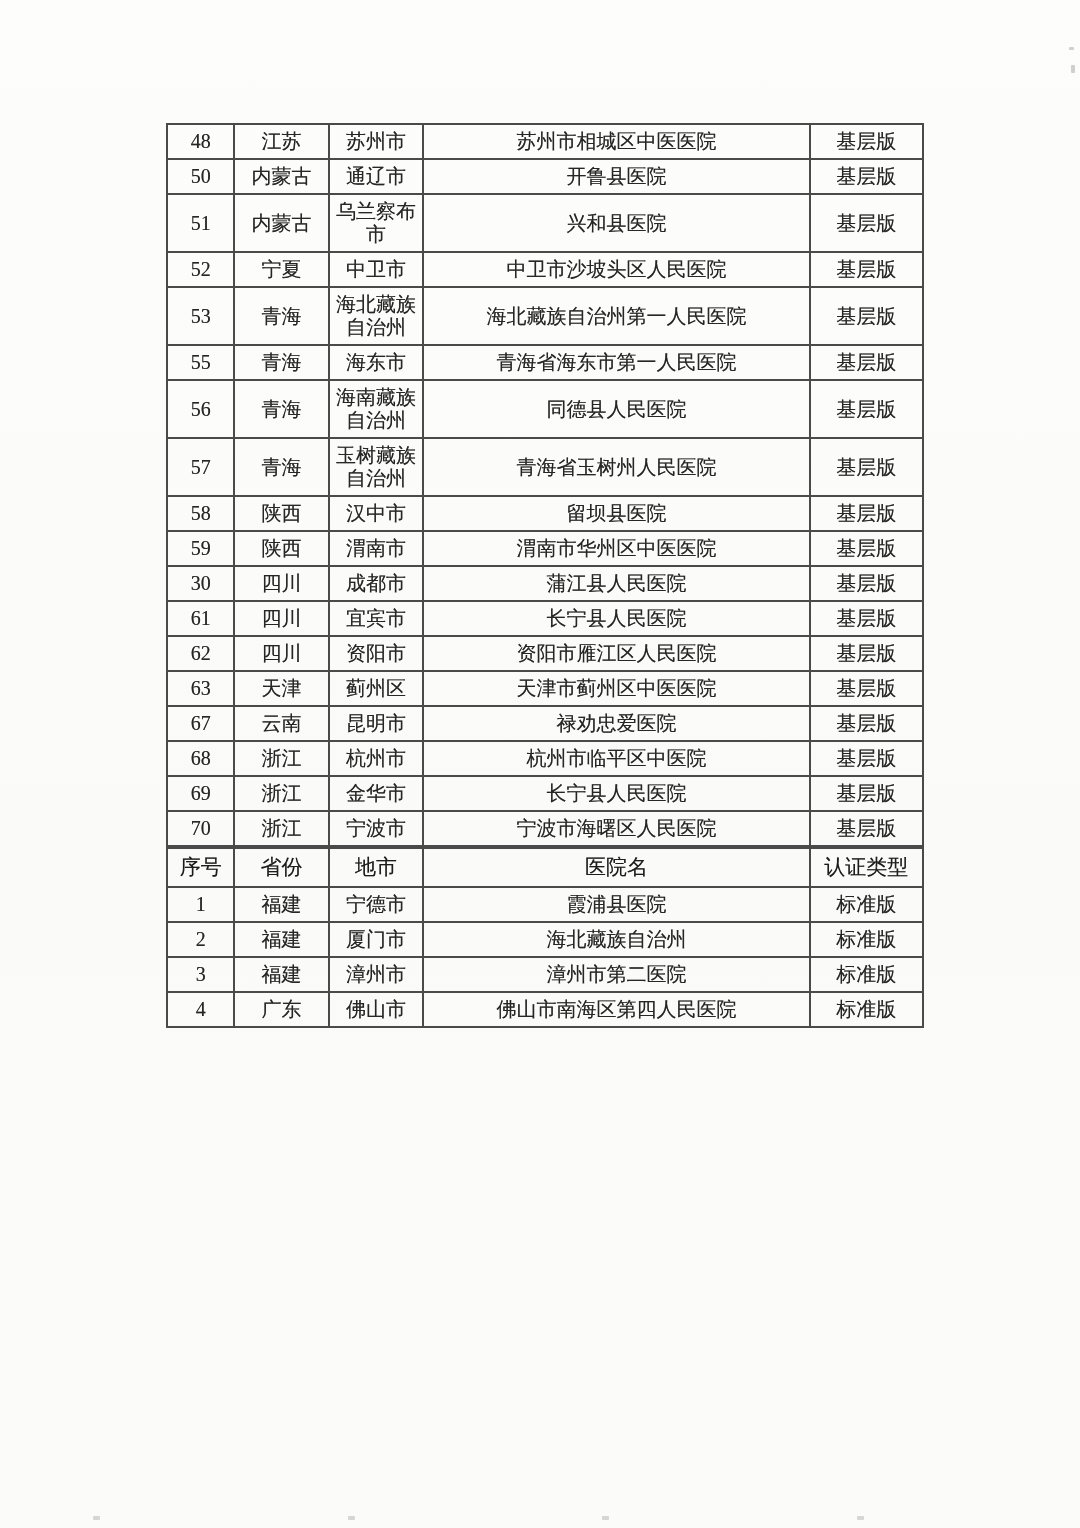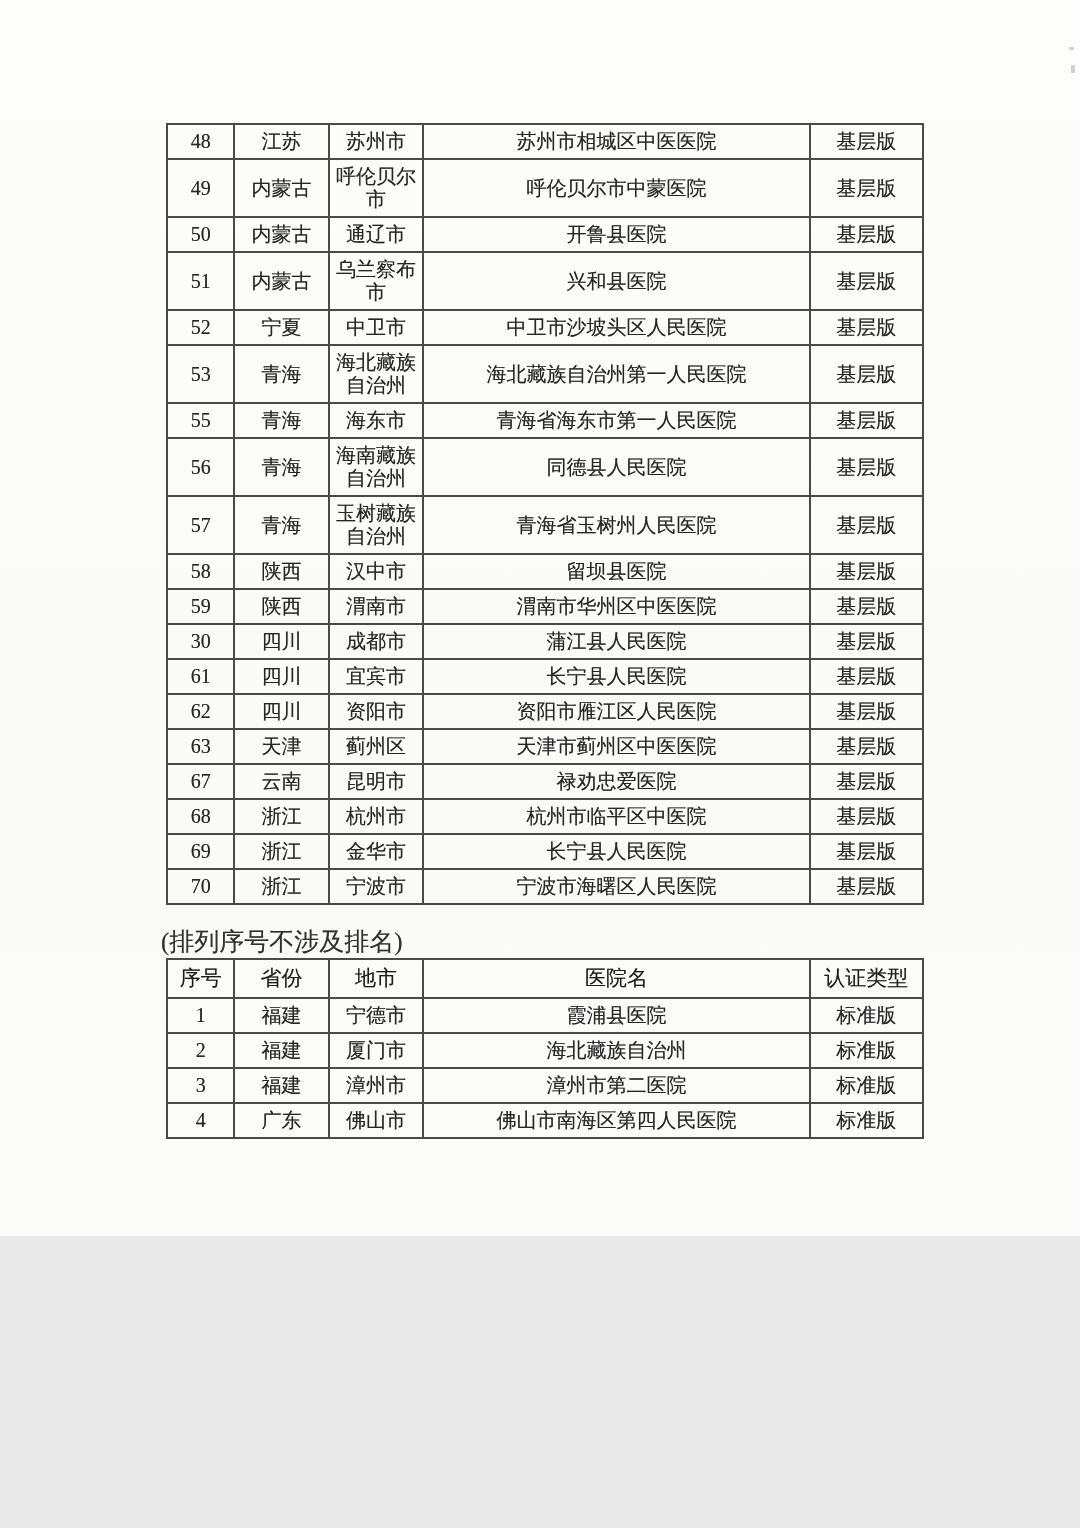--- a/index.html
+++ b/index.html
@@ -1,18 +1,18 @@
 <!DOCTYPE html>
 <html><head>
 <meta charset="utf-8">
 <style>
   html,body{margin:0;padding:0;background:#e9e9e9;}
   .page{
     position:relative;
-    width:1080px;height:1236px;
+    width:1080px;height:1528px;
     margin:0 auto;
     background:linear-gradient(180deg,#fdfdfc 0%,#fafaf8 55%,#fbfbfa 100%);
     font-family:"Liberation Serif","DejaVu Serif",serif;
     color:#262626;
     overflow:hidden;
   }
   .content{
     position:absolute;
     left:166px;top:123px;
     width:760px;
@@ -85,27 +85,20 @@
       </colgroup>
     <tbody>
           <tr>
             <td>48</td>
             <td>江苏</td>
             <td>苏州市</td>
             <td>苏州市相城区中医医院</td>
             <td>基层版</td>
           </tr>
           <tr>
-            <td>49</td>
-            <td>内蒙古</td>
-            <td>呼伦贝尔市</td>
-            <td>呼伦贝尔市中蒙医院</td>
-            <td>基层版</td>
-          </tr>
-          <tr>
             <td>50</td>
             <td>内蒙古</td>
             <td>通辽市</td>
             <td>开鲁县医院</td>
             <td>基层版</td>
           </tr>
           <tr>
             <td>51</td>
             <td>内蒙古</td>
             <td>乌兰察布市</td>
@@ -213,21 +206,20 @@
           <tr>
             <td>70</td>
             <td>浙江</td>
             <td>宁波市</td>
             <td>宁波市海曙区人民医院</td>
             <td>基层版</td>
           </tr>
         </tbody>
       </table>
 
-    <p class="note">(排列序号不涉及排名)</p>
 
 
     <table class="tbl">
       <colgroup>
         <col class="c-no">
           <col class="c-prov">
           <col class="c-city">
           <col class="c-hosp">
           <col class="c-type">
       </colgroup>

